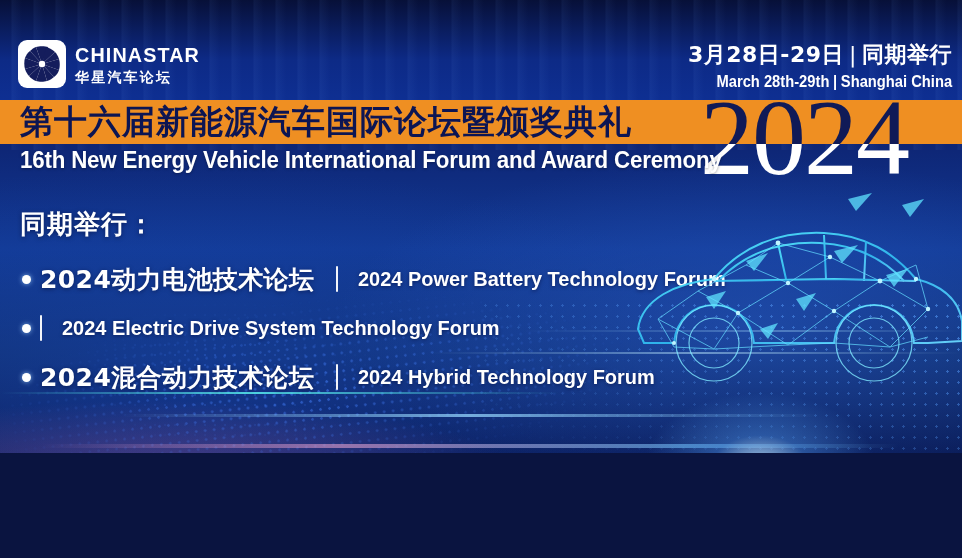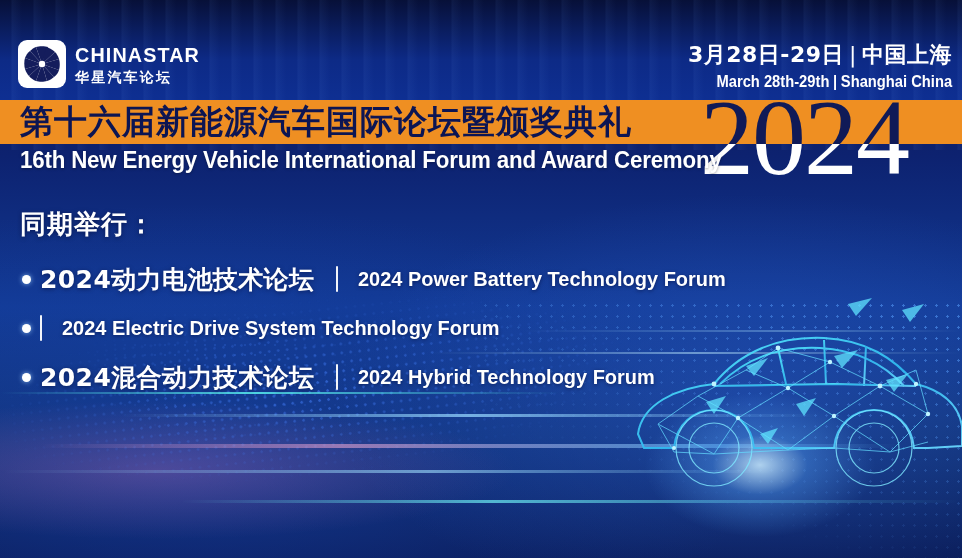--- a/index.html
+++ b/index.html
@@ -5,21 +5,21 @@
   * { margin:0; padding:0; box-sizing:border-box; }
   html,body { background:#0a1440; }
   body {
     width:962px; height:558px;
     font-family:"Liberation Sans", sans-serif;
     overflow:hidden;
   }
 
   .banner {
     position:relative;
-    width:962px; height:558px;
+    width:962px; height:453px;
     overflow:hidden;
     background:
       radial-gradient(ellipse 70% 60% at 78% 72%, rgba(40,90,200,0.55) 0%, rgba(10,22,70,0) 62%),
       radial-gradient(ellipse 90% 70% at 20% 82%, rgba(25,70,180,0.50) 0%, rgba(8,18,60,0) 65%),
       linear-gradient(180deg,#0b1650 0%,#0d2270 28%,#123a94 55%,#103070 78%,#0a1b56 100%);
   }
 
   
   .bg-vertical-streaks{
     position:absolute; left:0; top:0; width:962px; height:150px;
@@ -277,21 +277,21 @@
         </svg>
       </div>
       <div class="logo-text">
         <span class="logo-en">CHINASTAR</span>
         <span class="logo-cn">华星汽车论坛</span>
       </div>
     </div>
 
     <div class="datebox">
       <div class="date-cn">
-        <span>3月28日-29日</span><span class="sep">|</span><span>中国上海</span>
+        <span>3月28日-29日</span><span class="sep">|</span><span>同期举行</span>
       </div>
       <div class="date-en">
         <span>March 28th-29th</span><span class="sep">|</span><span>Shanghai China</span>
       </div>
     </div>
   </div>
 
   <div class="orange-band"></div>
   <div class="title-cn">第十六届新能源汽车国际论坛暨颁奖典礼</div>
   <div class="subtitle-en">16th New Energy Vehicle International Forum and Award Ceremony</div>

